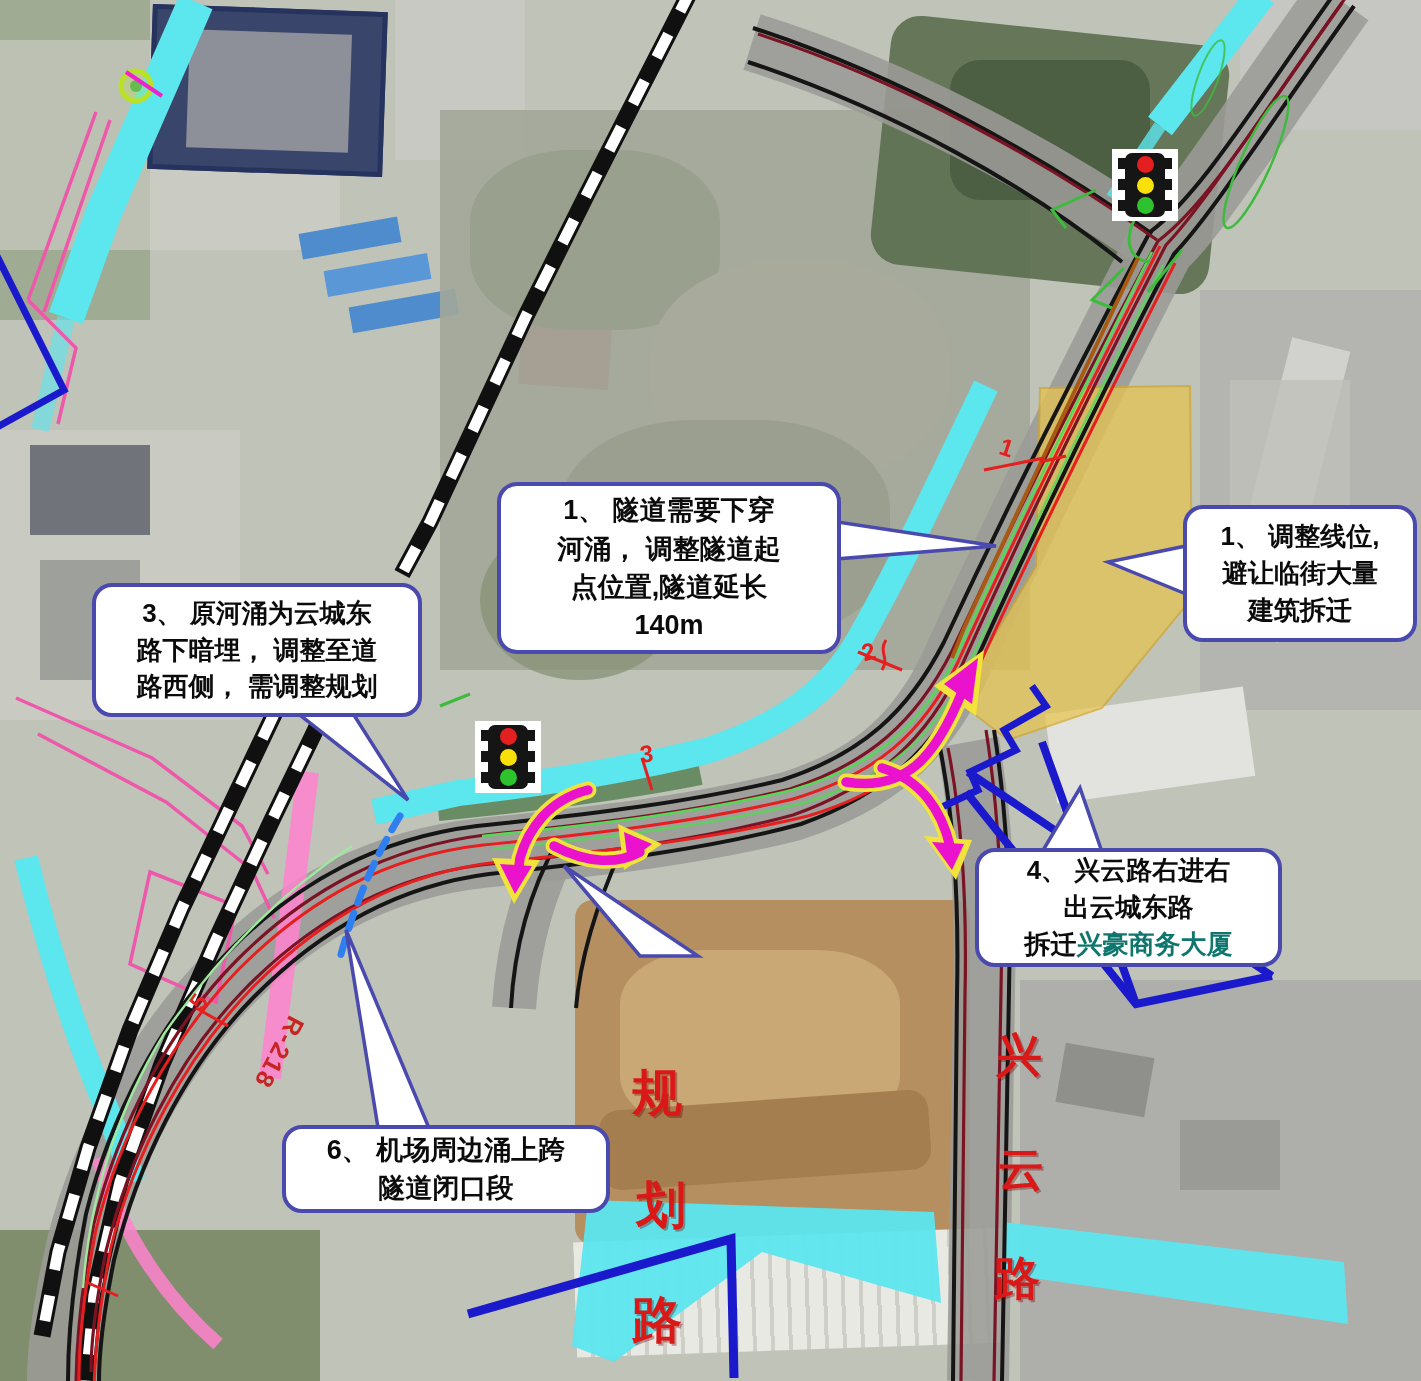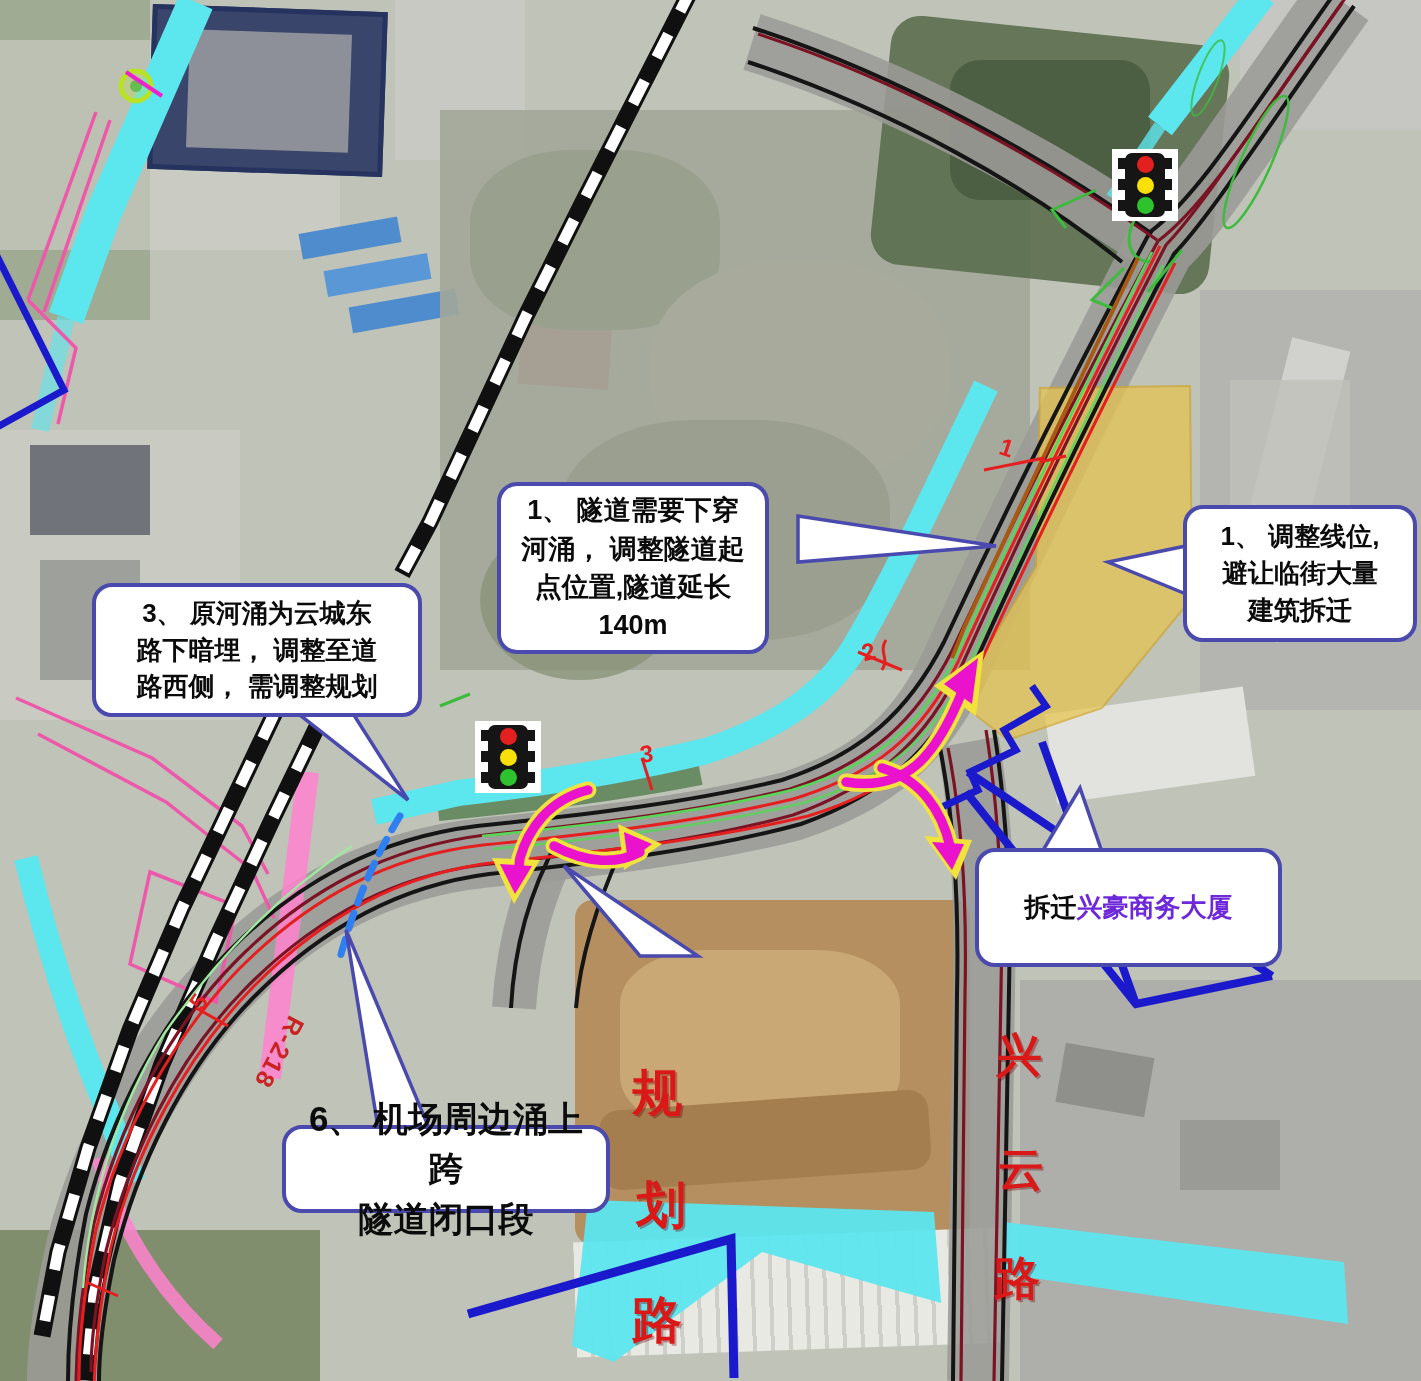--- a/index.html
+++ b/index.html
@@ -31,21 +31,21 @@
   .haloF{fill:var(--arrow-halo);stroke:none}
   .magF{fill:var(--arrow-magenta);stroke:none}
   .tail{fill:#fff;stroke:var(--callout-border);stroke-width:3.5}
   .ylw{fill:var(--demolition-yellow);opacity:.72;stroke:#d2a62a;stroke-width:2}
 
   
   .callout{position:absolute;background:#fff;border:4px solid var(--callout-border);border-radius:20px;
     color:#0b0b0b;font-weight:700;text-align:center;white-space:pre-line;
     display:flex;flex-direction:column;justify-content:center;align-items:center;
     padding:6px 8px;line-height:1.42;font-family:"Liberation Sans",sans-serif}
-  .callout .hl{color:#6d28d9}
+  .callout .hl{color:#0f766e}
   .callout .mixrow{white-space:nowrap}
 
   
   .tl{position:absolute;background:#fff;padding:4px 6px}
   .tl-wrap{position:relative;width:54px;height:64px}
   .tl-tabs{position:absolute;left:0;top:5px;width:54px;height:54px;
     background:repeating-linear-gradient(180deg,#151515 0 11px,transparent 11px 21px)}
   .tl-body{position:absolute;left:7px;top:0;width:40px;height:64px;background:#151515;border-radius:7px;
     display:flex;flex-direction:column;align-items:center;justify-content:space-evenly}
   .bulb{width:17px;height:17px;border-radius:50%}
@@ -241,41 +241,43 @@
     <g>
       <path class="tail" d="M798,516 L798,562 L996,546 Z"></path>
       <path class="tail" d="M1186,546 L1186,594 L1108,562 Z"></path>
       <path class="tail" d="M296,712 L352,712 L408,800 Z"></path>
       <path class="tail" d="M1042,852 L1102,852 L1080,788 Z"></path>
       <path class="tail" d="M640,956 L698,956 L564,866 Z"></path>
       <path class="tail" d="M380,1140 L434,1140 L346,930 Z"></path>
     </g>
   </svg>
 
-  <div class="callout" style="left:497px;top:482px;width:272px;height:172px;font-size:27px">1、 隧道需要下穿
+  <div class="callout" style="left:497px;top:482px;width:344px;height:172px;font-size:27px">1、 隧道需要下穿
 河涌， 调整隧道起
 点位置,隧道延长
 140m</div>
 
   <div class="callout" style="left:1183px;top:505px;width:234px;height:137px;font-size:26px">1、 调整线位,
 避让临街大量
 建筑拆迁</div>
 
   <div class="callout" style="left:92px;top:583px;width:330px;height:134px;font-size:26px">3、 原河涌为云城东
 路下暗埋， 调整至道
 路西侧， 需调整规划</div>
 
   <div class="callout" style="left:975px;top:848px;width:307px;height:119px;font-size:26px">
+    <div>4、 兴云路右进右
+出云城东路</div>
     <div class="mixrow">
       <span>拆迁</span><span class="hl">兴豪商务大厦</span>
     </div>
   </div>
 
 
-  <div class="callout" style="left:282px;top:1125px;width:328px;height:88px;font-size:35px">6、 机场周边涌上跨
+  <div class="callout" style="left:282px;top:1125px;width:328px;height:88px;font-size:27px">6、 机场周边涌上跨
 隧道闭口段</div>
 
   <div class="tl" style="left:1112px;top:149px">
     <div class="tl-wrap">
       <div class="tl-tabs"></div>
       <div class="tl-body">
         <div class="bulb b-red"></div>
         <div class="bulb b-yellow"></div>
         <div class="bulb b-green"></div>
       </div>

